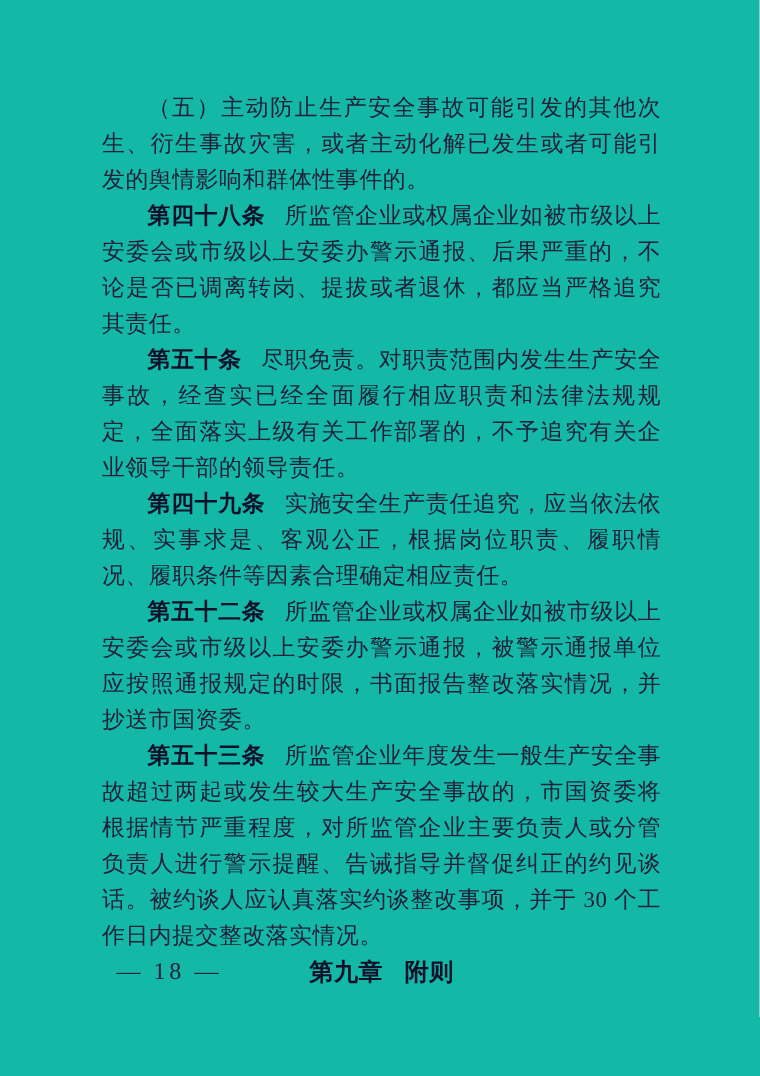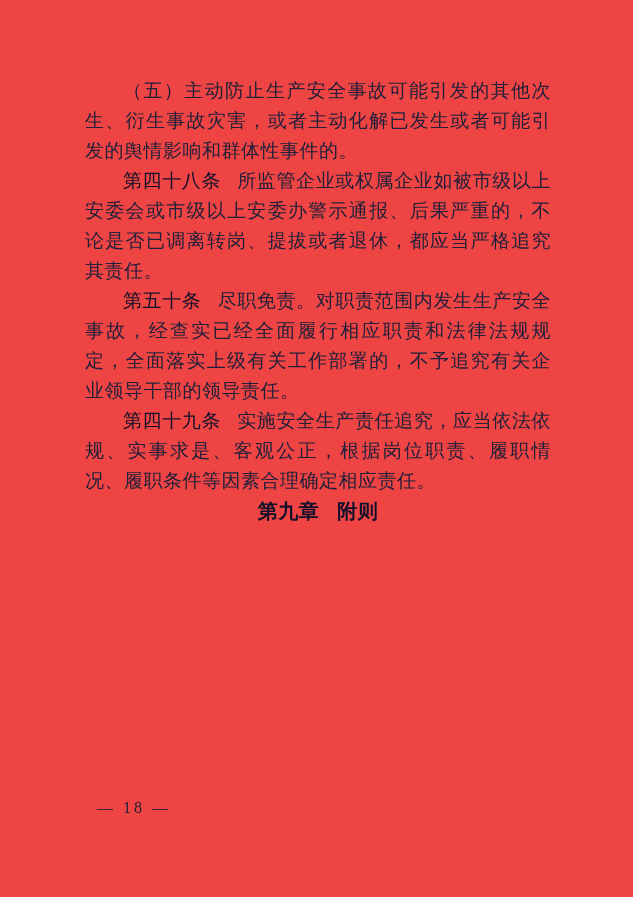--- a/index.html
+++ b/index.html
@@ -5,60 +5,60 @@
   html, body {
     margin: 0;
     padding: 0;
     background: #e9e9e9;
   }
   .page {
     position: relative;
     width: 633px;
     height: 897px;
     margin: 0 auto;
-    background: #ef4444;
+    background: #14b8a6;
     overflow: hidden;
     font-family: "Liberation Serif", "DejaVu Serif", serif;
   }
   .content {
     position: absolute;
     left: 85px;
     right: 82px;
     top: 76px;
     color: #20203a;
     font-size: 19px;
     line-height: 30px;
     letter-spacing: 0.5px;
   }
   .para {
     margin: 0;
     text-indent: 2em;
     text-align: justify;
   }
   .para .lead {
-    font-weight: normal;
+    font-weight: bold;
     color: #10102a;
     margin-right: 0.85em;
   }
   .chapter {
     margin: 0;
     text-align: center;
     font-size: 20px;
     line-height: 30px;
     font-weight: bold;
     color: #10102a;
   }
   .chapter .chapter-no {
     margin-right: 0.9em;
   }
   .page-number {
     position: absolute;
     left: 97px;
     top: 799px;
-    font-size: 16px;
+    font-size: 20px;
     letter-spacing: 3px;
     color: #20203a;
   }
 </style>
 </head>
 <body>
 
 <div class="page">
   <div class="content">
 
@@ -72,21 +72,27 @@
 
     <p class="para">
       <span class="lead">第五十条</span><span>尽职免责。对职责范围内发生生产安全事故，经查实已经全面履行相应职责和法律法规规定，全面落实上级有关工作部署的，不予追究有关企业领导干部的领导责任。</span>
     </p>
 
     <p class="para">
       <span class="lead">第四十九条</span><span>实施安全生产责任追究，应当依法依规、实事求是、客观公正，根据岗位职责、履职情况、履职条件等因素合理确定相应责任。</span>
     </p>
 
 
+    <p class="para">
+      <span class="lead">第五十二条</span><span>所监管企业或权属企业如被市级以上安委会或市级以上安委办警示通报，被警示通报单位应按照通报规定的时限，书面报告整改落实情况，并抄送市国资委。</span>
+    </p>
 
+    <p class="para">
+      <span class="lead">第五十三条</span><span>所监管企业年度发生一般生产安全事故超过两起或发生较大生产安全事故的，市国资委将根据情节严重程度，对所监管企业主要负责人或分管负责人进行警示提醒、告诫指导并督促纠正的约见谈话。被约谈人应认真落实约谈整改事项，并于 30 个工作日内提交整改落实情况。</span>
+    </p>
 
     <h2 class="chapter">
       <span class="chapter-no">第九章</span><span>附则</span>
     </h2>
 
   </div>
 
   <div class="page-number">— 18 —</div>
 </div>
 

